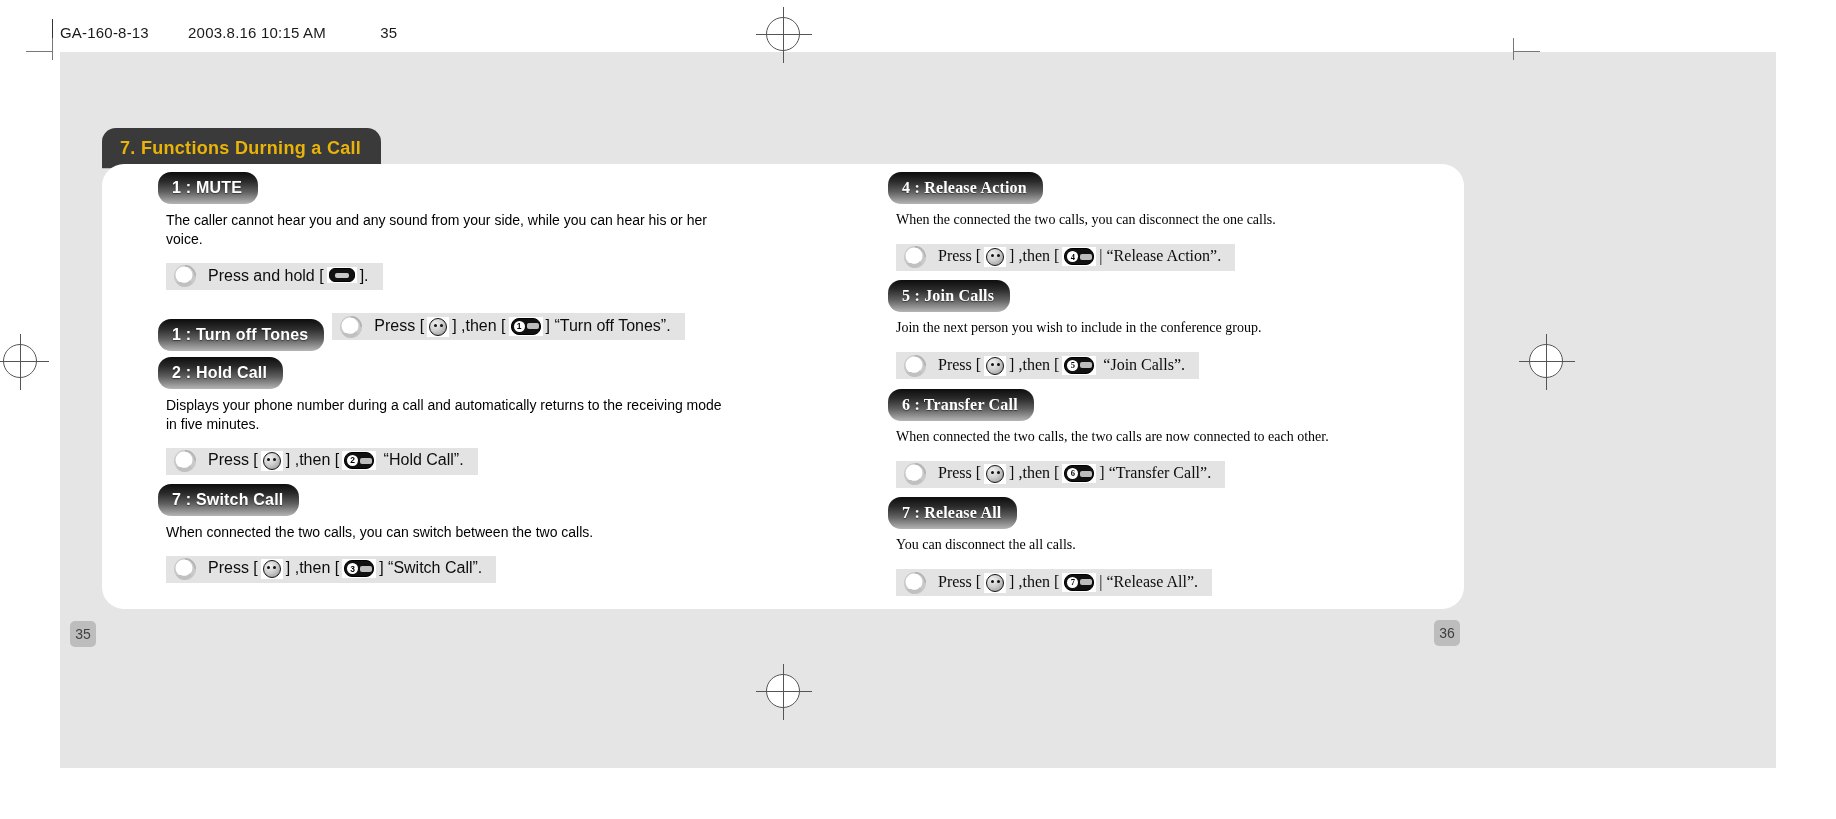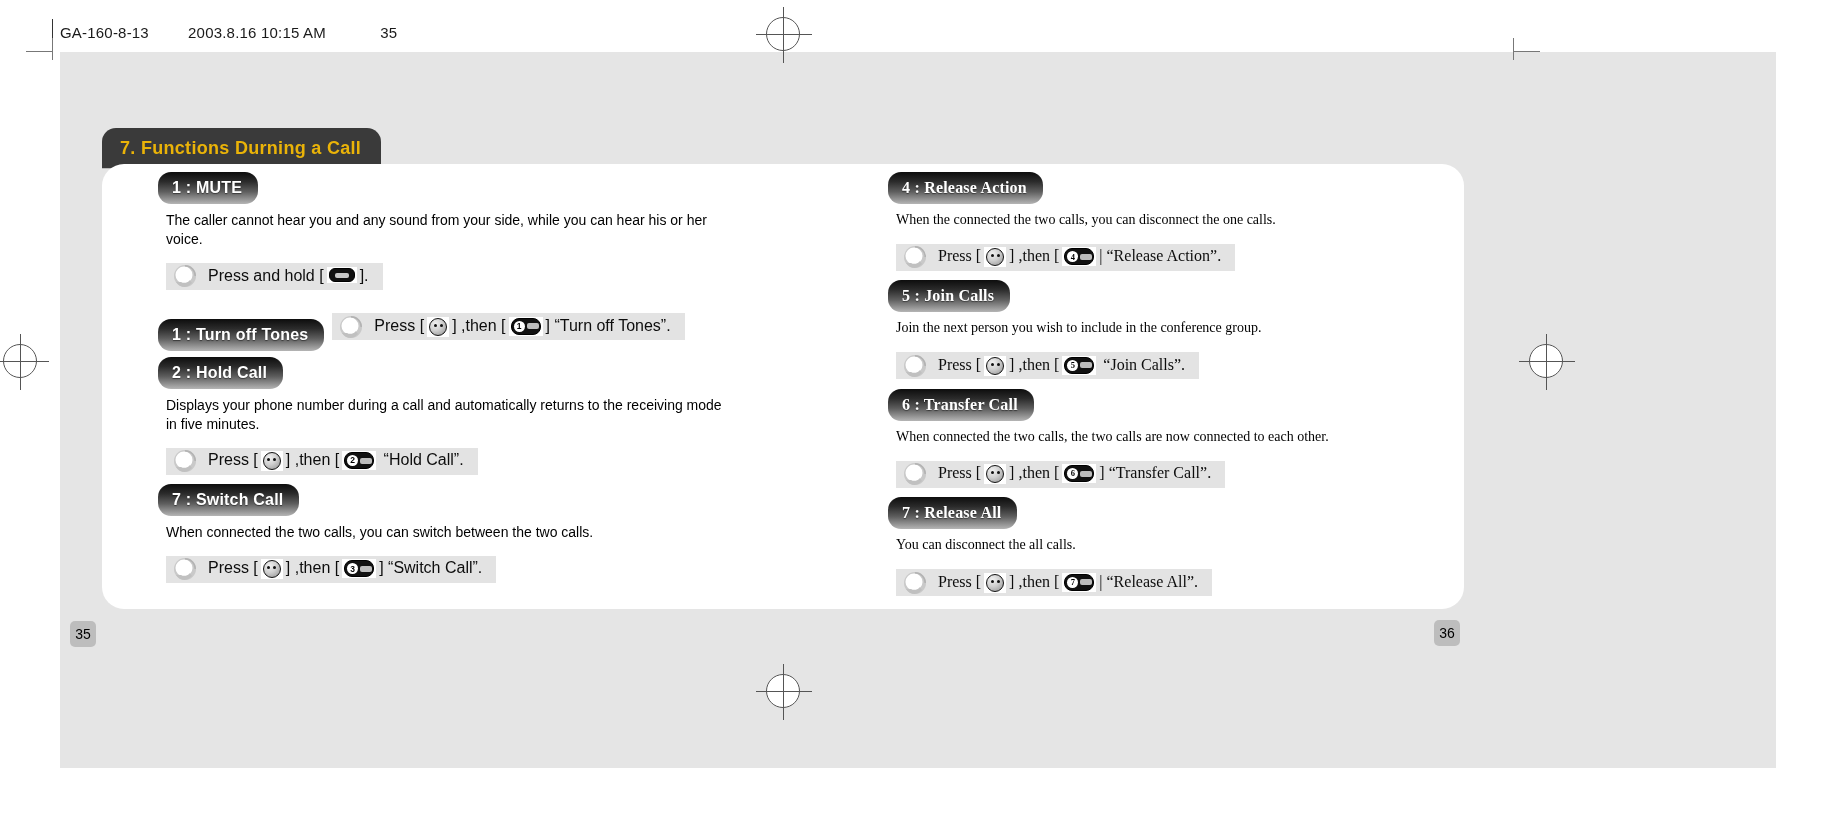--- a/index.html
+++ b/index.html
@@ -245,21 +245,21 @@
   .key-wide .bar {
     width: 14px; height: 5px; background: #c9c9c9; border-radius: 2px;
   }
 
   
   .page-num {
     position: absolute;
     width: 26px; height: 26px;
     background: #bdbdbd;
     border-radius: 5px;
-    color: #000000;
+    color: #404040;
     font-size: 14px;
     display: flex; align-items: center; justify-content: center;
   }
   .page-num-left  { left: 70px;  top: 605px; }
   .page-num-right { left: 1434px; top: 604px; }
 </style>
 </head>
 <body>
 
 <div id="sheet">

